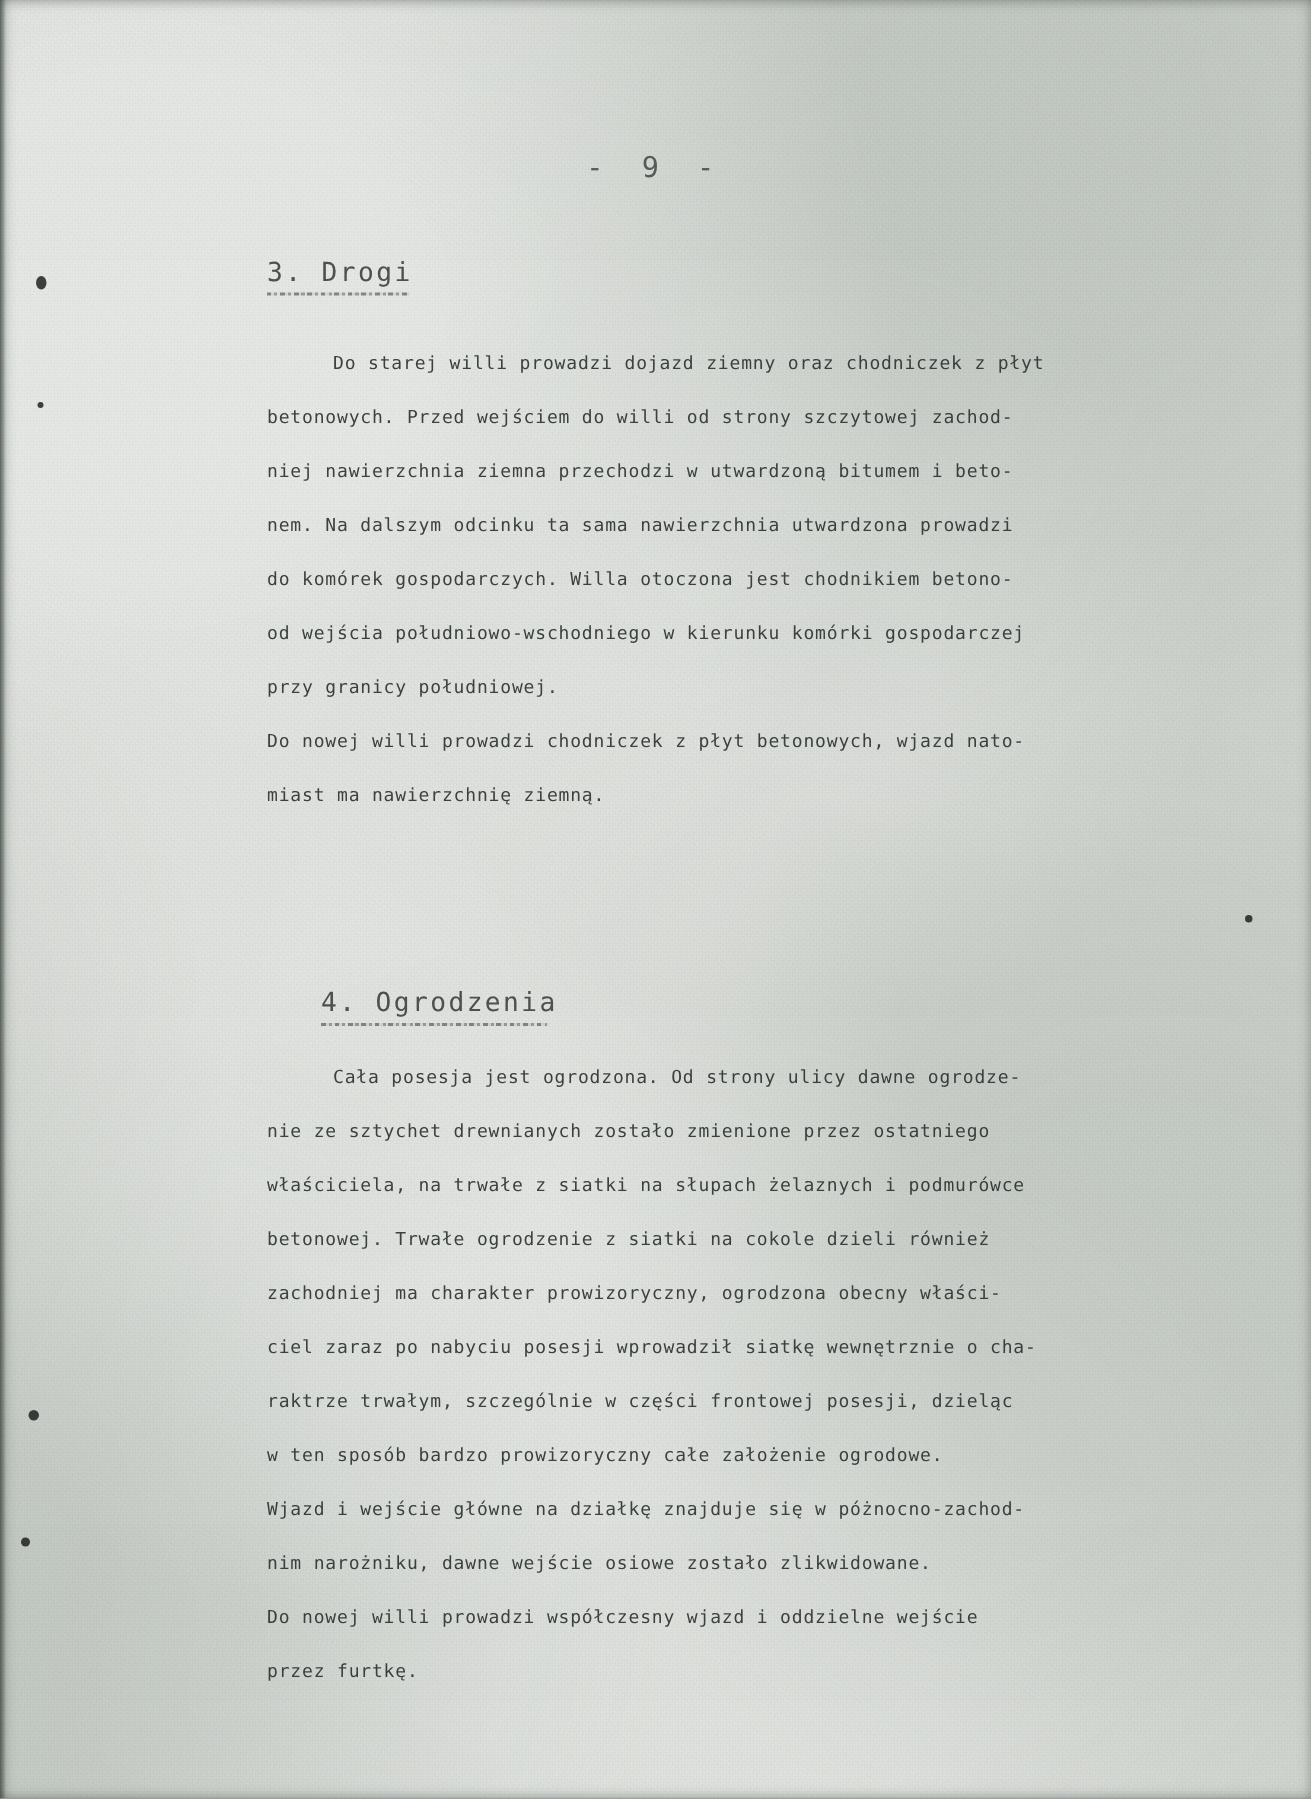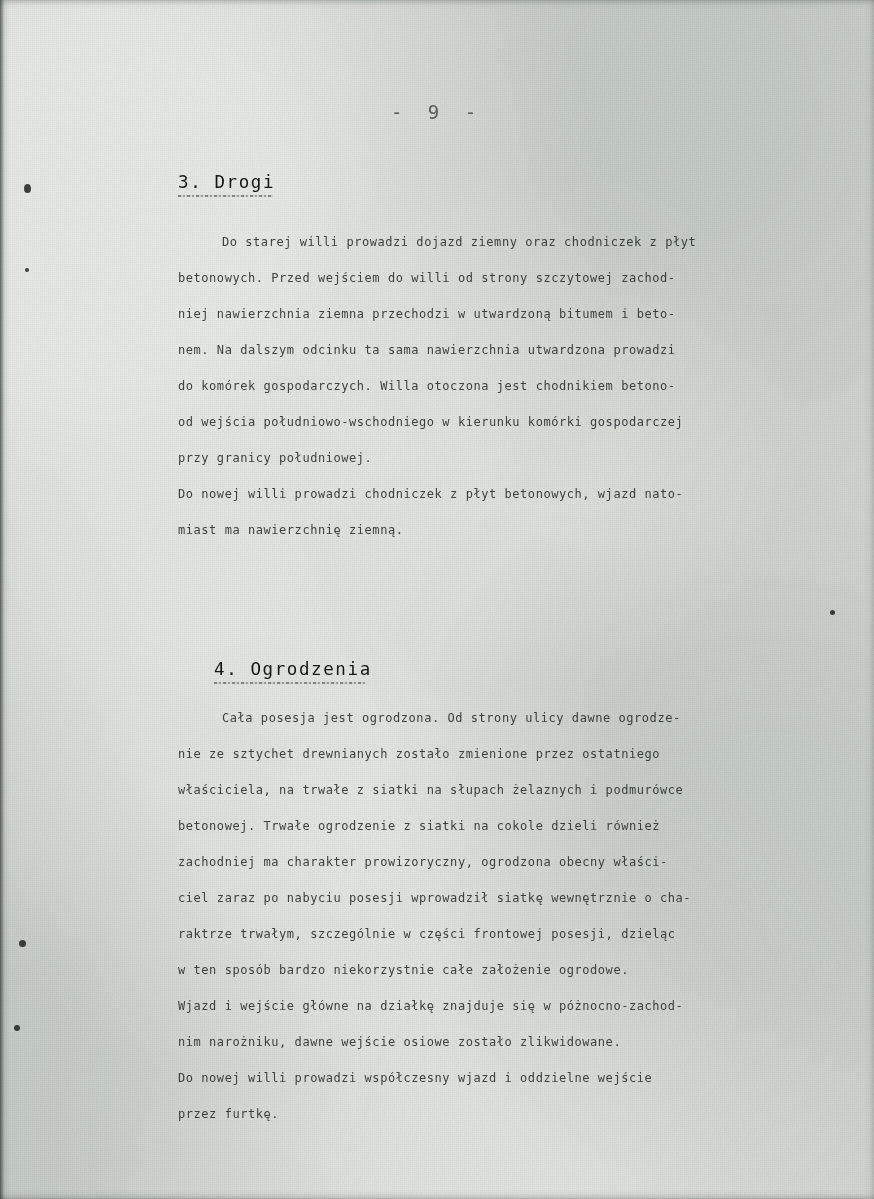--- a/index.html
+++ b/index.html
@@ -85,21 +85,21 @@
   }
 
   .section {
     position: absolute;
     left: 178px;
   }
 
   .heading {
     font-size: 17.5px;
     letter-spacing: 1.6px;
-    color: #000000;
+    color: #404040;
     white-space: pre;
     opacity: 0.9;
   }
   .heading-rule {
     margin-top: 3px;
     height: 2px;
     background-image:
       repeating-linear-gradient(90deg,
         rgba(45,52,50,0.72) 0px, rgba(45,52,50,0.72) 3px,
         rgba(45,52,50,0.12) 3px, rgba(45,52,50,0.12) 5px,
@@ -169,21 +169,21 @@
     </div>
 
     <div class="body-block" style="top:700px;">
       <div class="line indent">Cała posesja jest ogrodzona. Od strony ulicy dawne ogrodze-</div>
       <div class="line">nie ze sztychet drewnianych zostało zmienione przez ostatniego</div>
       <div class="line">właściciela, na trwałe z siatki na słupach żelaznych i podmurówce</div>
       <div class="line">betonowej. Trwałe ogrodzenie z siatki na cokole dzieli również</div>
       <div class="line">zachodniej ma charakter prowizoryczny, ogrodzona obecny właści-</div>
       <div class="line">ciel zaraz po nabyciu posesji wprowadził siatkę wewnętrznie o cha-</div>
       <div class="line">raktrze trwałym, szczególnie w części frontowej posesji, dzieląc</div>
-      <div class="line">w ten sposób bardzo niekorzystnie całe założenie ogrodowe.</div>
+      <div class="line">w ten sposób bardzo prowizoryczny całe założenie ogrodowe.</div>
       <div class="line">Wjazd i wejście główne na działkę znajduje się w póżnocno-zachod-</div>
       <div class="line">nim narożniku, dawne wejście osiowe zostało zlikwidowane.</div>
       <div class="line">Do nowej willi prowadzi współczesny wjazd i oddzielne wejście</div>
       <div class="line">przez furtkę.</div>
     </div>
 
   </div>
 
   <div class="speck" style="left:24px;  top:184px;  width:7px;  height:9px;"></div>
   <div class="speck" style="left:25px;  top:268px;  width:4px;  height:4px;"></div>

